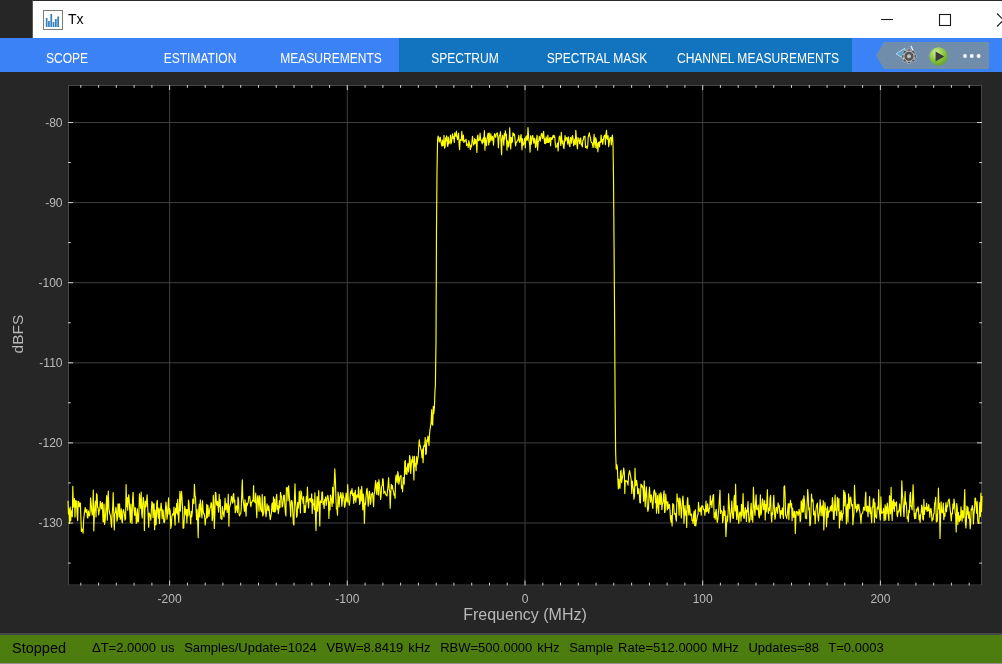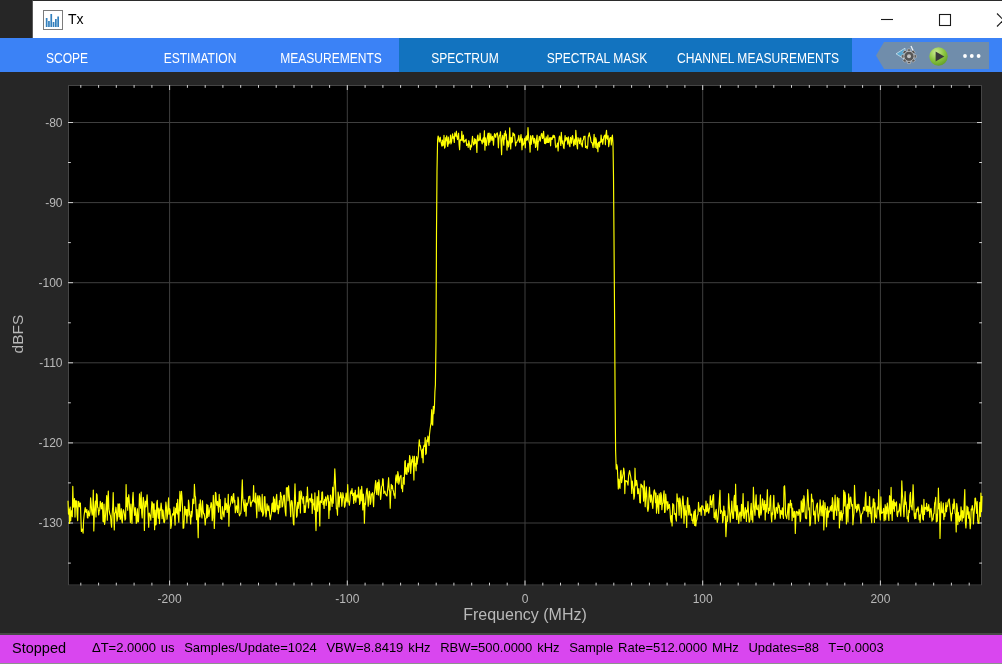--- a/index.html
+++ b/index.html
@@ -238,17 +238,17 @@
     <text x="169.6" y="531" text-anchor="middle">-200</text>
     <text x="347.3" y="531" text-anchor="middle">-100</text>
     <text x="525.0" y="531" text-anchor="middle">0</text>
     <text x="702.7" y="531" text-anchor="middle">100</text>
     <text x="880.4" y="531" text-anchor="middle">200</text>
   </g>
   <text x="525" y="547.5" fill="#b9b9b9" font-size="16px" text-anchor="middle">Frequency (MHz)</text>
   <text x="23" y="262" fill="#b9b9b9" font-size="15.5px" text-anchor="middle" transform="rotate(-90 23 262)">dBFS</text>
 </svg>
 
-<div class="abs" style="left:0;top:633px;width:1002px;height:31px;background:#d946ef;
+<div class="abs" style="left:0;top:633px;width:1002px;height:31px;background:#4d7c0f;
      border-top:2px solid #484848;border-bottom:1px solid #909090;box-sizing:border-box;color:#000;">
   <div class="abs" style="left:12px;top:5px;font-size:14.5px;">Stopped</div>
   <div class="abs" style="left:92px;top:5px;font-size:13px;white-space:pre;word-spacing:1.2px;">ΔT=2.0000 us  Samples/Update=1024  VBW=8.8419 kHz  RBW=500.0000 kHz  Sample Rate=512.0000 MHz  Updates=88  T=0.0003</div>
 </div>
 
 </body></html>

